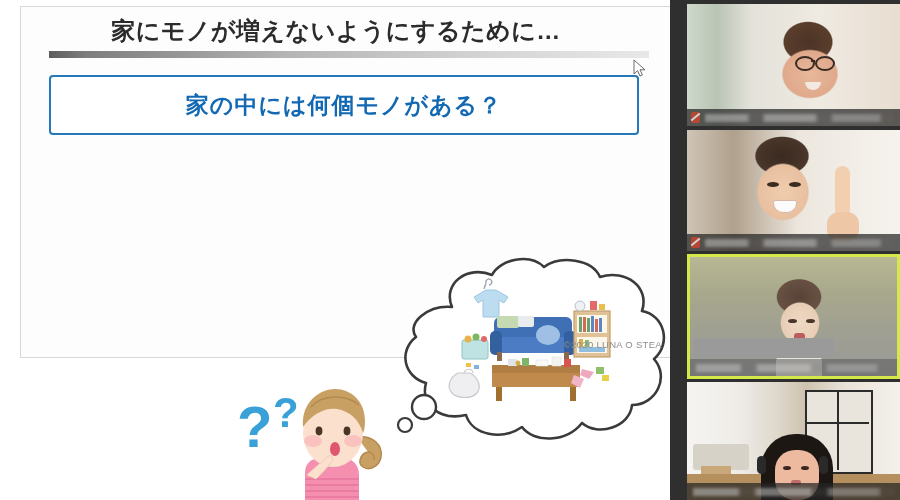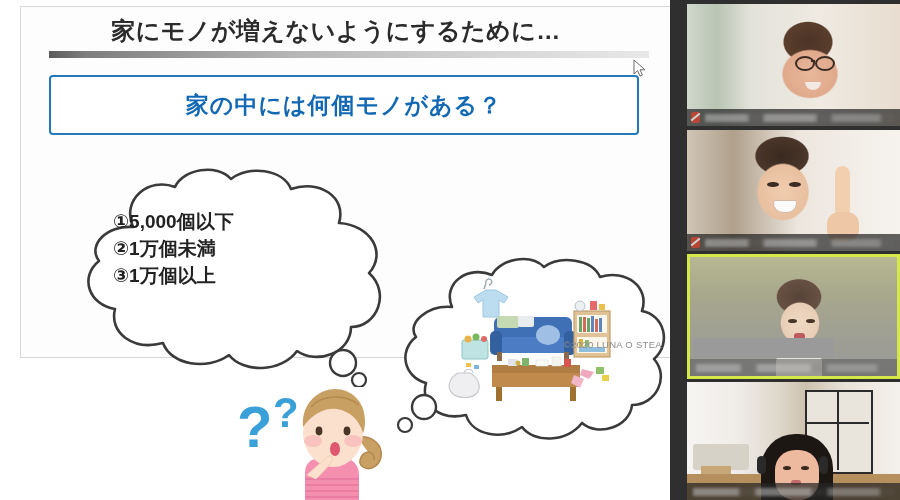--- a/index.html
+++ b/index.html
@@ -114,35 +114,20 @@
   <div class="slide-region">
     <div class="slide">
 
       <div class="slide-title">家にモノが増えないようにするために…</div>
       <div class="title-rule"></div>
 
       <div class="question-box">
         <span class="question-box-text">家の中には何個モノがある？</span>
       </div>
 
-      <div class="cloud-left">
-        <svg width="330" height="220" viewBox="0 0 330 220">
-          <path d="M62,60 C50,32 78,10 104,20 C112,2 146,-4 160,12 C178,-2 212,2 220,22
-                   C248,12 276,30 268,56 C300,58 316,86 298,106 C320,126 306,160 280,160
-                   C280,186 246,198 226,184 C210,206 172,206 158,188 C136,204 100,198 92,176
-                   C62,184 38,166 44,142 C18,138 8,110 28,94 C16,78 36,58 62,60 Z" fill="#ffffff" stroke="#3a3a3a" stroke-width="2.6" stroke-linejoin="round"></path>
-          <circle cx="272" cy="196" r="13" fill="#fff" stroke="#3a3a3a" stroke-width="2.4"></circle>
-          <circle cx="288" cy="213" r="7" fill="#fff" stroke="#3a3a3a" stroke-width="2.2"></circle>
-        </svg>
-        <div class="cloud-left-text">
-          <div>①5,000個以下</div>
-          <div>②1万個未満</div>
-          <div>③1万個以上</div>
-        </div>
-      </div>
 
       <div class="cloud-right">
         <svg width="270" height="190" viewBox="0 0 270 190">
           <path d="M56,52 C46,28 72,10 96,20 C104,4 134,-2 148,12 C164,0 196,4 204,22
                    C230,14 254,32 246,56 C268,60 276,88 258,104 C274,122 260,150 236,150
                    C234,172 202,182 186,168 C170,188 138,188 126,172 C106,186 76,180 70,160
                    C44,166 24,150 30,128 C8,122 2,96 20,82 C10,68 32,50 56,52 Z" fill="#ffffff" stroke="#3a3a3a" stroke-width="2.6" stroke-linejoin="round"></path>
           <circle cx="34,0" r="0" fill="none"></circle>
           <circle cx="28" cy="152" r="12" fill="#fff" stroke="#3a3a3a" stroke-width="2.4"></circle>
           <circle cx="9" cy="170" r="7" fill="#fff" stroke="#3a3a3a" stroke-width="2.2"></circle>

